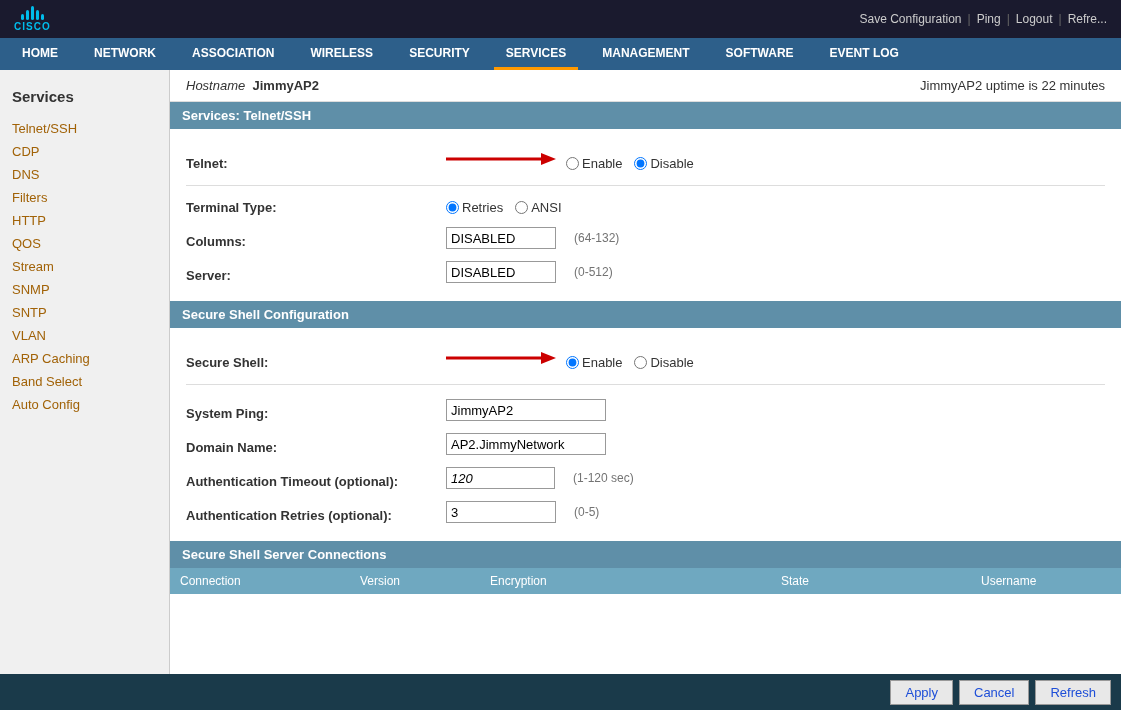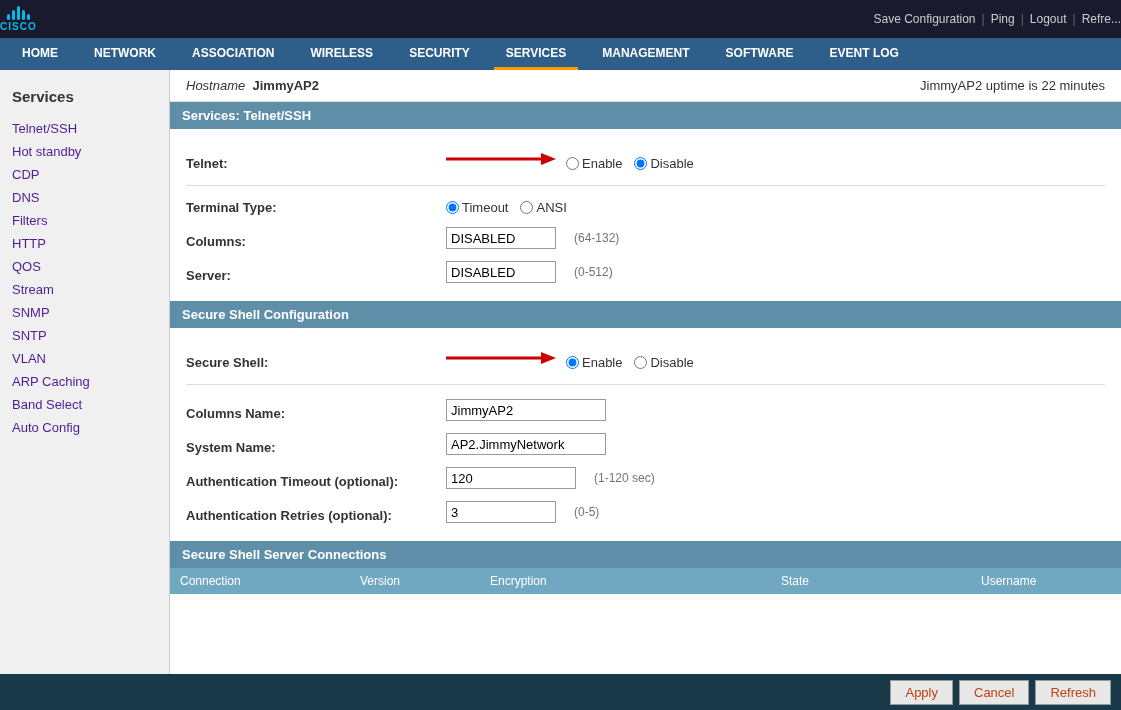--- a/index.html
+++ b/index.html
@@ -5,21 +5,21 @@
     * { margin: 0; padding: 0; box-sizing: border-box; }
     body { font-family: Arial, sans-serif; font-size: 13px; background: #fff; color: #333; }
 
     
     #top-bar {
       background: #1a1a2e;
       color: #fff;
       display: flex;
       align-items: center;
       height: 38px;
-      padding: 0 0;
+      padding: 0 14px;
       justify-content: space-between;
     }
     #top-bar-left { display: flex; align-items: center; gap: 8px; }
     #top-bar-right { display: flex; align-items: center; gap: 6px; font-size: 12px; color: #ccc; }
     #top-bar-right a { color: #ccc; text-decoration: none; }
     .top-sep { color: #666; }
 
     
     .cisco-logo { display: flex; flex-direction: column; align-items: center; }
     .cisco-bars { display: flex; gap: 2px; align-items: flex-end; margin-bottom: 1px; }
@@ -63,21 +63,21 @@
     }
     .sidebar-title {
       font-size: 15px;
       font-weight: bold;
       color: #333;
       padding: 8px 12px 12px 12px;
     }
     .sidebar-item {
       display: block;
       padding: 4px 12px;
-      color: #4c1d95;
+      color: #a16207;
       text-decoration: none;
       font-size: 13px;
       cursor: pointer;
     }
 
     
     #main {
       flex: 1;
       padding: 0;
       overflow-y: auto;
@@ -153,21 +153,21 @@
       left: 0;
       right: 0;
       height: 36px;
     }
     .btn {
       padding: 4px 14px;
       font-size: 13px;
       cursor: pointer;
       border: 1px solid #999;
       background: #e8e8e8;
-      color: #c2410c;
+      color: #1d4ed8;
     }
 
     
     .h-divider { border: none; border-top: 1px solid #ddd; margin: 8px 0; }
 
     .telnet-row-spacing { margin-bottom: 8px; }
   </style>
 </head>
 <body>
 
@@ -205,21 +205,20 @@
   <a class="nav-item">MANAGEMENT</a>
   <a class="nav-item">SOFTWARE</a>
   <a class="nav-item">EVENT LOG</a>
 </div>
 
 <div id="layout">
 
   <div id="sidebar">
     <div class="sidebar-title">Services</div>
     <a class="sidebar-item">Telnet/SSH</a>
-    <a class="sidebar-item">Hot standby</a>
     <a class="sidebar-item">CDP</a>
     <a class="sidebar-item">DNS</a>
     <a class="sidebar-item">Filters</a>
     <a class="sidebar-item">HTTP</a>
     <a class="sidebar-item">QOS</a>
     <a class="sidebar-item">Stream</a>
     <a class="sidebar-item">SNMP</a>
     <a class="sidebar-item">SNTP</a>
     <a class="sidebar-item">VLAN</a>
     <a class="sidebar-item">ARP Caching</a>
@@ -262,21 +261,21 @@
           </div>
         </div>
 
         <hr class="h-divider">
 
         <div class="form-row">
           <div class="form-label">Terminal Type:</div>
           <div class="form-controls">
             <label style="display:flex;align-items:center;gap:3px;cursor:pointer;">
               <input type="radio" name="terminal" value="teletype" checked="" style="">
-              <span>Timeout</span>
+              <span>Retries</span>
             </label>
             <label style="display:flex;align-items:center;gap:3px;cursor:pointer;">
               <input type="radio" name="terminal" value="ansi" style="">
               <span>ANSI</span>
             </label>
           </div>
         </div>
 
         <div class="form-row">
           <div class="form-label">Columns:</div>
@@ -317,38 +316,38 @@
             <label style="display:flex;align-items:center;gap:3px;cursor:pointer;">
               <input type="radio" name="ssh" value="disable" style="">
               <span>Disable</span>
             </label>
           </div>
         </div>
 
         <hr class="h-divider">
 
         <div class="form-row">
-          <div class="form-label">Columns Name:</div>
+          <div class="form-label">System Ping:</div>
           <div class="form-controls">
             <input type="text" style="width: 160px;" value="JimmyAP2">
           </div>
         </div>
 
         <div class="form-row">
-          <div class="form-label">System Name:</div>
+          <div class="form-label">Domain Name:</div>
           <div class="form-controls">
             <input type="text" style="width: 160px;" value="AP2.JimmyNetwork">
           </div>
         </div>
 
 
         <div class="form-row">
           <div class="form-label">Authentication Timeout (optional):</div>
           <div class="form-controls">
-            <input type="text" style="width: 130px;" value="120">
+            <input type="text" style="width: 109px; font-style: italic;" value="120">
             <span class="form-hint">(1-120 sec)</span>
           </div>
         </div>
 
         <div class="form-row">
           <div class="form-label">Authentication Retries (optional):</div>
           <div class="form-controls">
             <input type="text" style="width: 110px;" value="3">
             <span class="form-hint">(0-5)</span>
           </div>

